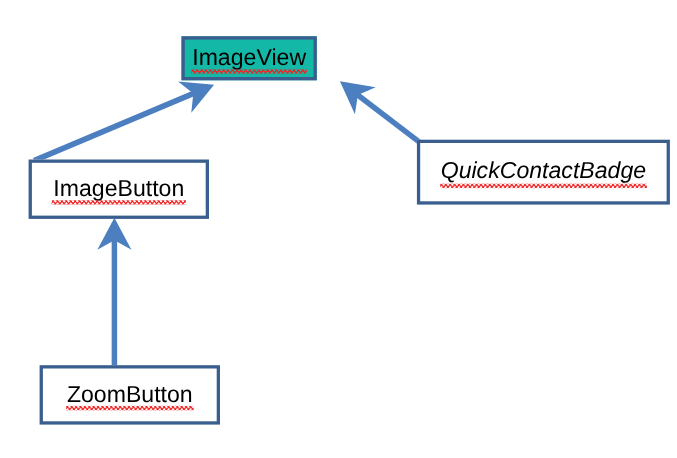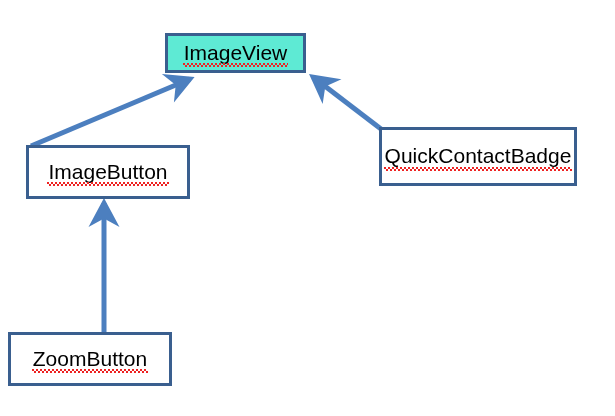--- a/index.html
+++ b/index.html
@@ -56,39 +56,40 @@
     background-image:
       linear-gradient(45deg, transparent 40%, #ee2222 40%, #ee2222 60%, transparent 60%),
       linear-gradient(-45deg, transparent 40%, #ee2222 40%, #ee2222 60%, transparent 60%);
     background-size: 4px 4px;
     background-repeat: repeat-x;
     background-position: 0 0, 2px 0;
   }
   #node-imageview {
     left: 165px;
     top: 33px;
-    width: 141px;
+    width: 123px;
     height: 40px;
-    background: #5eead4;
+    background: #14b8a6;
   }
   #node-imagebutton {
     left: 26px;
     top: 145px;
     width: 164px;
     height: 54px;
     align-items: center;
   }
   #node-quickcontactbadge {
     left: 379px;
     top: 127px;
-    width: 198px;
+    width: 230px;
     height: 59px;
+    font-style: italic;
   }
   #node-zoombutton {
-    left: 8px;
+    left: 36px;
     top: 332px;
     width: 164px;
     height: 54px;
   }
 </style>
 </head>
 <body>
 
 <div id="canvas">
 

